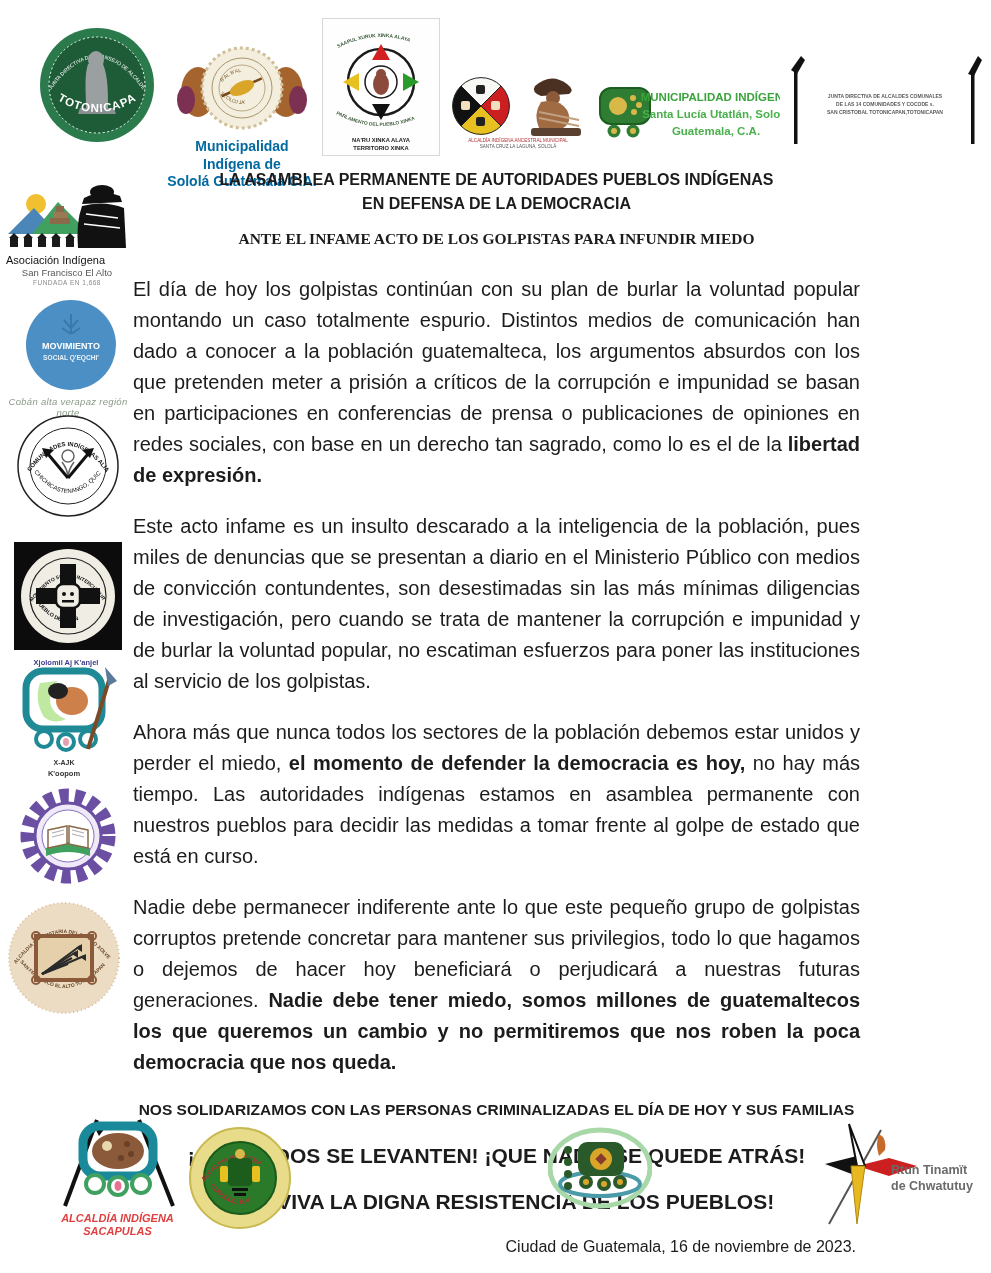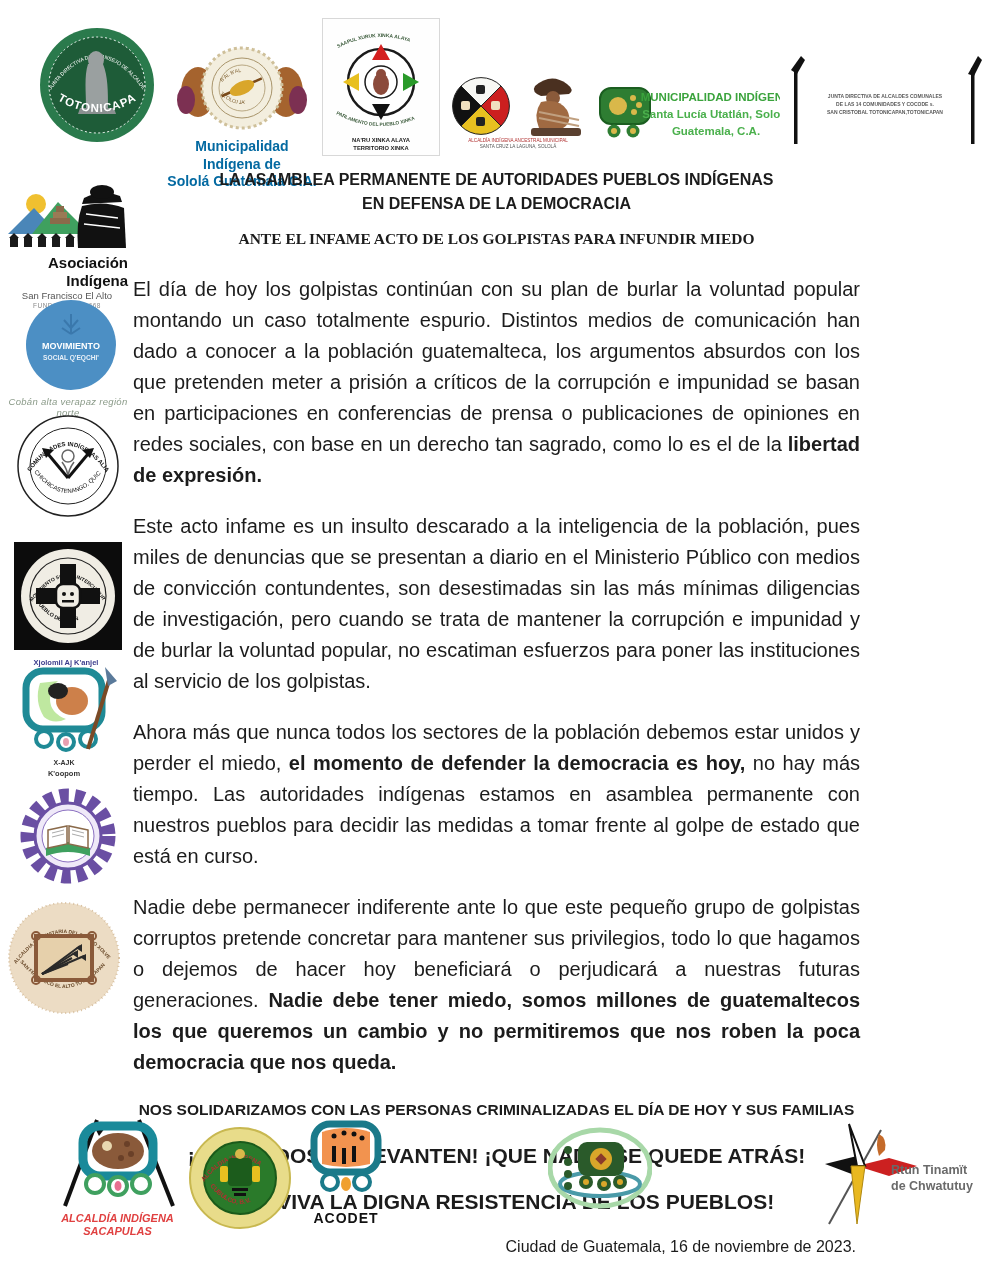--- a/index.html
+++ b/index.html
@@ -13,21 +13,21 @@
   .doc-body{position:absolute;left:133px;top:168px;width:727px;}
   .title{font-weight:bold;text-align:center;font-size:16px;line-height:1.5;margin:0 0 14px;}
   .subtitle{font-weight:bold;text-align:center;font-size:15.5px;margin:0 0 26px;font-family:Liberation Serif, serif;}
   .para{font-size:20px;line-height:1.55;text-align:justify;margin:0 0 20px;}
   .para b{font-weight:bold;}
   .h-center{font-weight:bold;text-align:center;font-size:15.5px;line-height:1.55;margin:6px 0 20px;}
   .rally{font-weight:bold;text-align:center;font-size:21px;margin:22px 0 22px;}
   .dateline{text-align:right;font-size:16px;margin:24px 4px 0 0;}
   
   .cap-red{color:#0369a1;font-weight:bold;font-size:14px;text-align:center;line-height:1.25;margin-top:2px;}
-  .cap-asoc1{color:#111;font-weight:bold;font-size:15px;text-align:right;line-height:1.2;}
+  .cap-asoc1{color:#111;font-weight:normal;font-size:11px;text-align:left;line-height:1.2;}
   .cap-asoc2{color:#555;font-size:9.5px;text-align:center;line-height:1.25;}
   .cap-asoc3{color:#888;font-size:6.5px;text-align:center;letter-spacing:.5px;}
   .cursive{font-style:italic;color:#8a9a88;font-size:9.5px;text-align:center;letter-spacing:.3px;}
   .cap-sacapulas{color:#e04040;font-weight:bold;font-style:italic;font-size:11px;text-align:center;line-height:1.15;}
   .cap-acodet{color:#111;font-weight:bold;font-size:14px;text-align:center;letter-spacing:1px;margin-top:2px;}
   .chajoma-text{line-height:1.02;}
   .chajoma-text .l1{color:#5a3a24;font-weight:bold;font-size:23px;letter-spacing:.5px;}
   .chajoma-text .l2{color:#8a4a3a;font-weight:bold;font-size:9.5px;}
   .chajoma-text .l3{color:#3a7a3a;font-weight:bold;font-size:21px;}
   .chajoma-text .l4{color:#4a8a4a;font-size:19px;}
@@ -329,37 +329,20 @@
       <text font-size="6.4" fill="#b03030" font-weight="bold"><textPath href="#tp-cu-bot">CUBULCO, B.V.</textPath></text>
       <rect x="40" y="32" width="24" height="28" rx="4" fill="#1c5c1c"></rect>
       <rect x="32" y="40" width="8" height="16" rx="2" fill="#e8c020"></rect>
       <rect x="64" y="40" width="8" height="16" rx="2" fill="#e8c020"></rect>
       <rect x="44" y="62" width="16" height="3" fill="#111111"></rect>
       <rect x="46" y="67" width="12" height="3" fill="#111111"></rect>
       <circle cx="52" cy="28" r="5" fill="#d9b84a"></circle>
     </svg>
   </div>
 
-  <div class="abs logo" style="left:300px;top:1120px;width:92px;">
-    <svg width="92" height="84" viewBox="0 0 92 84">
-      <rect x="14" y="4" width="64" height="48" rx="16" fill="#ffffff" stroke="#1a7a8a" stroke-width="7"></rect>
-      <path d="M22 12 Q46 4 70 12 L70 44 Q46 50 22 44 Z" fill="#f08030" opacity="0.85"></path>
-      <circle cx="34" cy="16" r="2.5" fill="#111"></circle>
-        <circle cx="44" cy="13" r="2.5" fill="#111"></circle>
-      <circle cx="54" cy="14" r="2.5" fill="#111"></circle>
-        <circle cx="62" cy="18" r="2.5" fill="#111"></circle>
-      <rect x="32" y="26" width="4" height="16" fill="#111111"></rect>
-      <rect x="42" y="28" width="4" height="16" fill="#111111"></rect>
-      <rect x="52" y="26" width="4" height="16" fill="#111111"></rect>
-      <circle cx="30" cy="62" r="8" fill="#ffffff" stroke="#1a7a8a" stroke-width="4"></circle>
-      <circle cx="62" cy="62" r="8" fill="#ffffff" stroke="#1a7a8a" stroke-width="4"></circle>
-      <ellipse cx="46" cy="64" rx="5" ry="7" fill="#f0a030"></ellipse>
-    </svg>
-    <div class="cap-acodet">ACODET</div>
-  </div>
 
 
   <div class="abs logo" style="left:548px;top:1126px;display:flex;align-items:center;gap:10px;">
     <svg width="104" height="84" viewBox="0 0 104 84">
       <ellipse cx="52" cy="42" rx="50" ry="38" fill="none" stroke="#a8d8a8" stroke-width="5"></ellipse>
       <ellipse cx="52" cy="58" rx="40" ry="12" fill="none" stroke="#4a9aa8" stroke-width="4"></ellipse>
       <circle cx="20" cy="24" r="4" fill="#2a5a2a"></circle>
         <circle cx="20" cy="36" r="4" fill="#2a5a2a"></circle>
       <circle cx="20" cy="48" r="4" fill="#2a5a2a"></circle>
         <circle cx="20" cy="60" r="4" fill="#2a5a2a"></circle>

